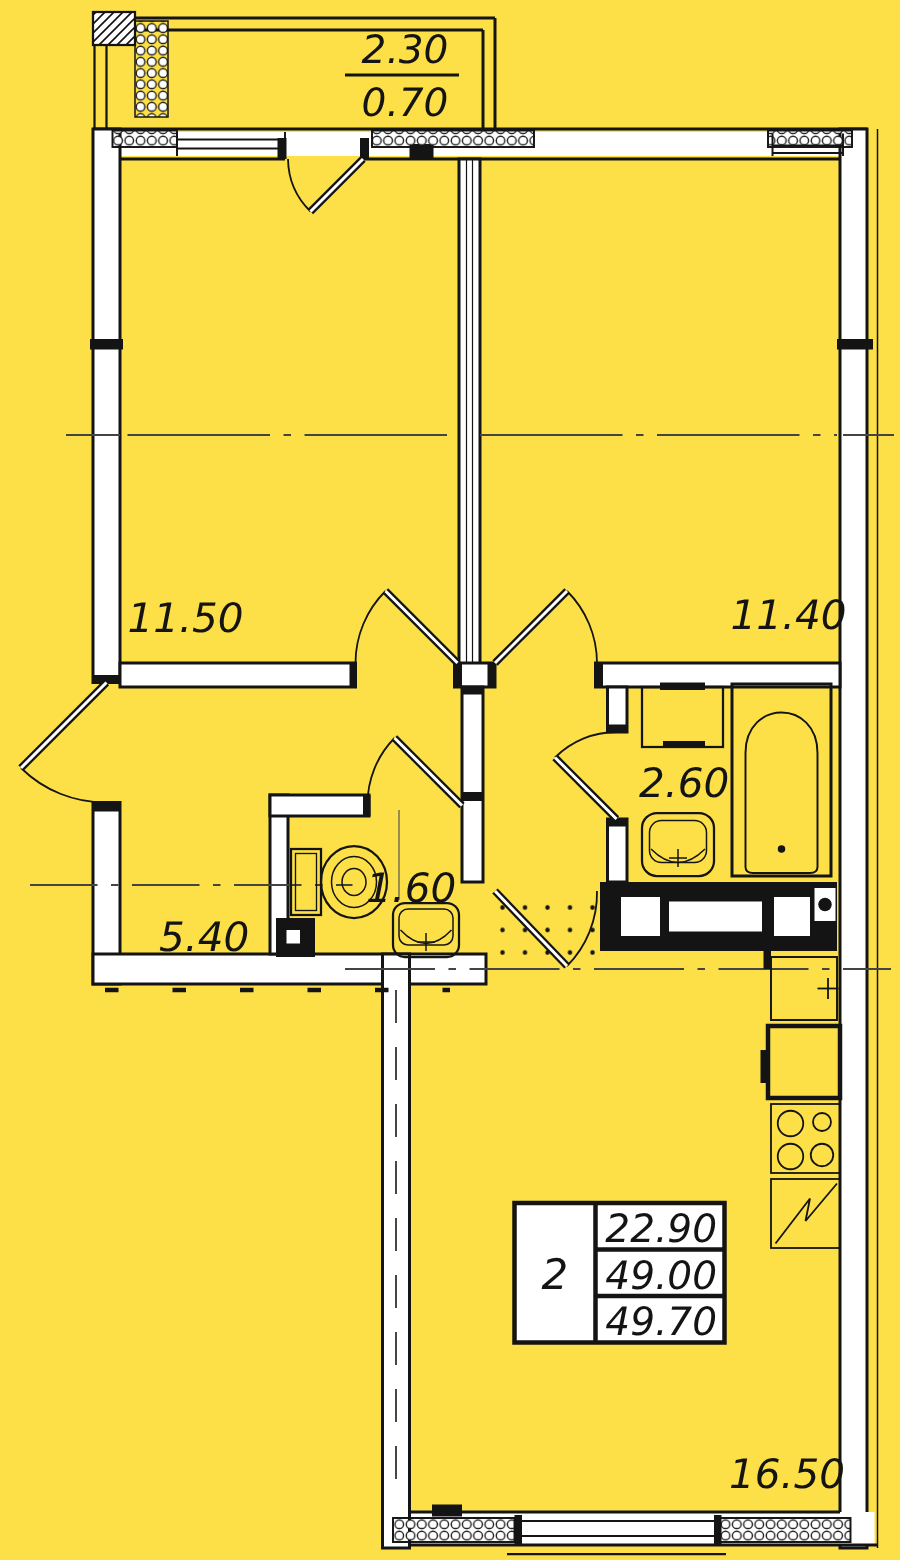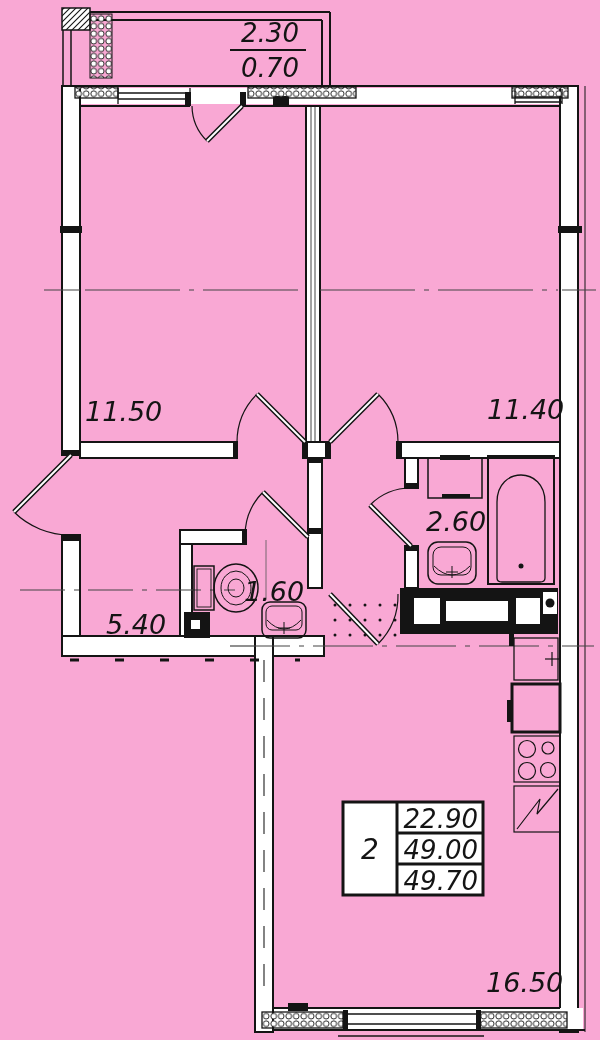--- a/index.html
+++ b/index.html
@@ -1,16 +1,16 @@
 <!DOCTYPE html>
 <html><head>
 <meta charset="utf-8">
 <style>
   html,body{margin:0;padding:0;background:#ffffff;}
-  .plan-wrap{position:relative;width:600px;height:1040px;background:#f9a8d4;overflow:hidden;}
+  .plan-wrap{position:relative;width:600px;height:1040px;background:#fde047;overflow:hidden;}
   svg{display:block;}
   text{font-family:"DejaVu Sans",sans-serif;font-style:italic;fill:#141414;}
   .lbl{font-size:27px;}
   .lbl-bal{font-size:26px;}
   .stamp-val{font-size:26px;}
   .stamp-n{font-size:28px;}
 </style>
 </head>
 <body>
 

